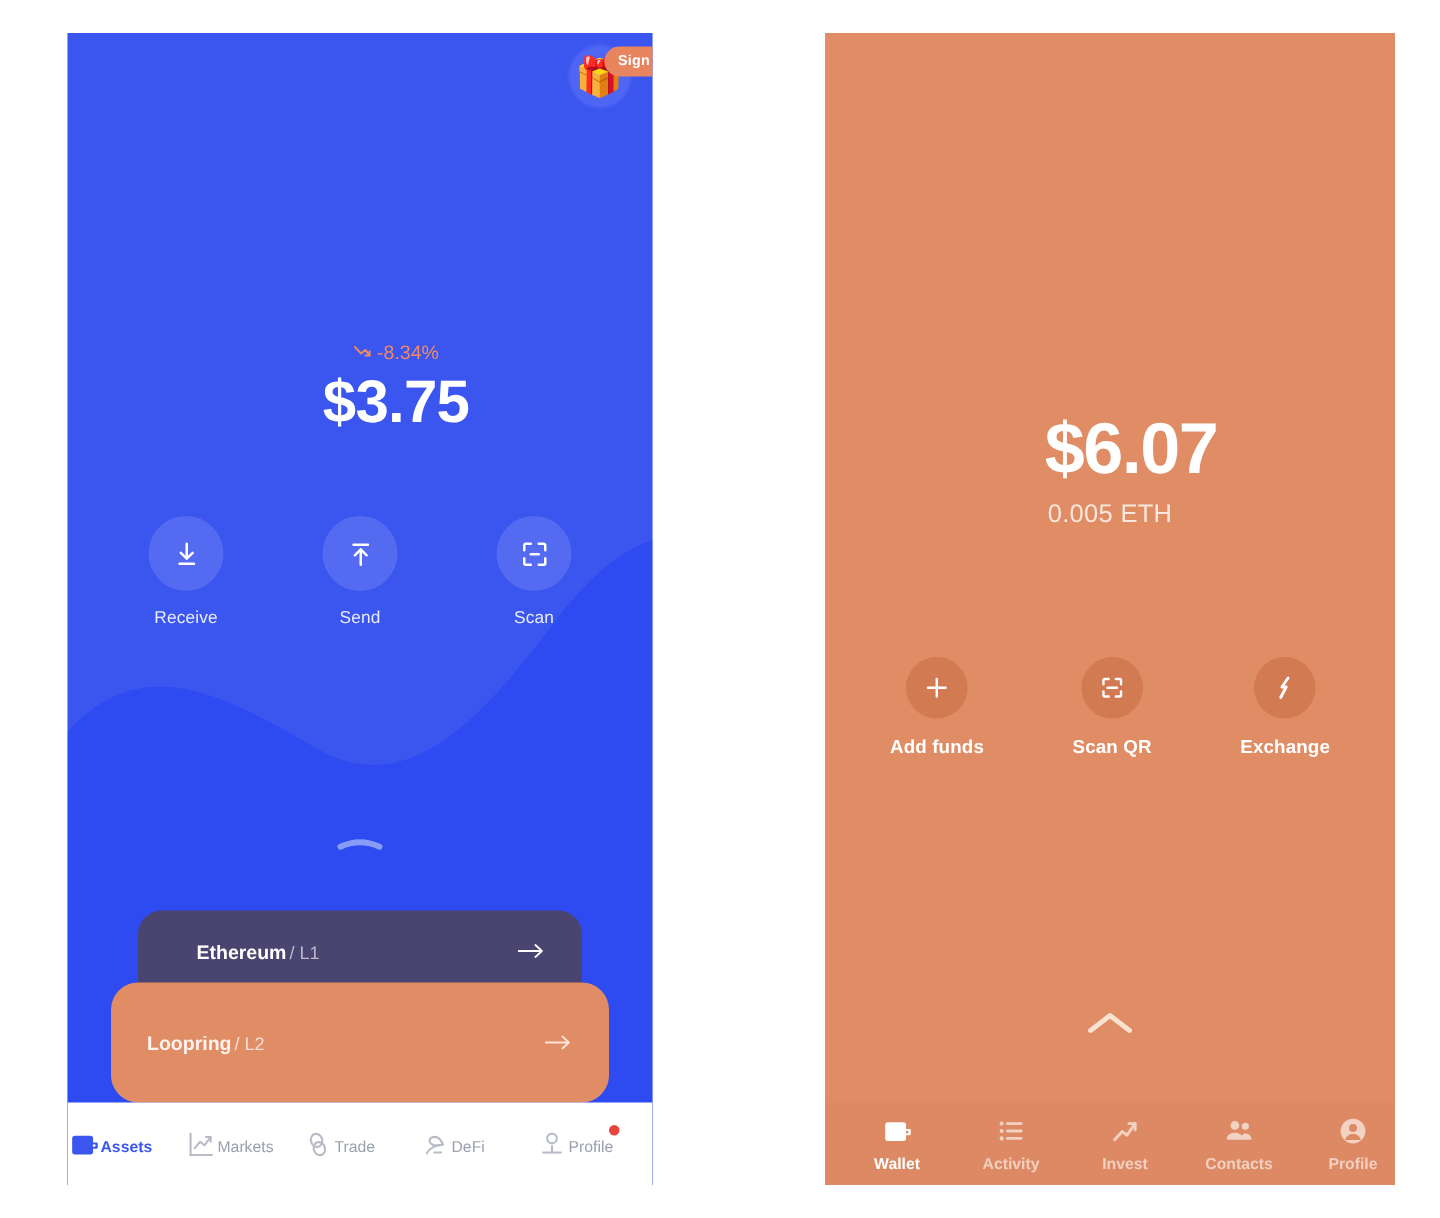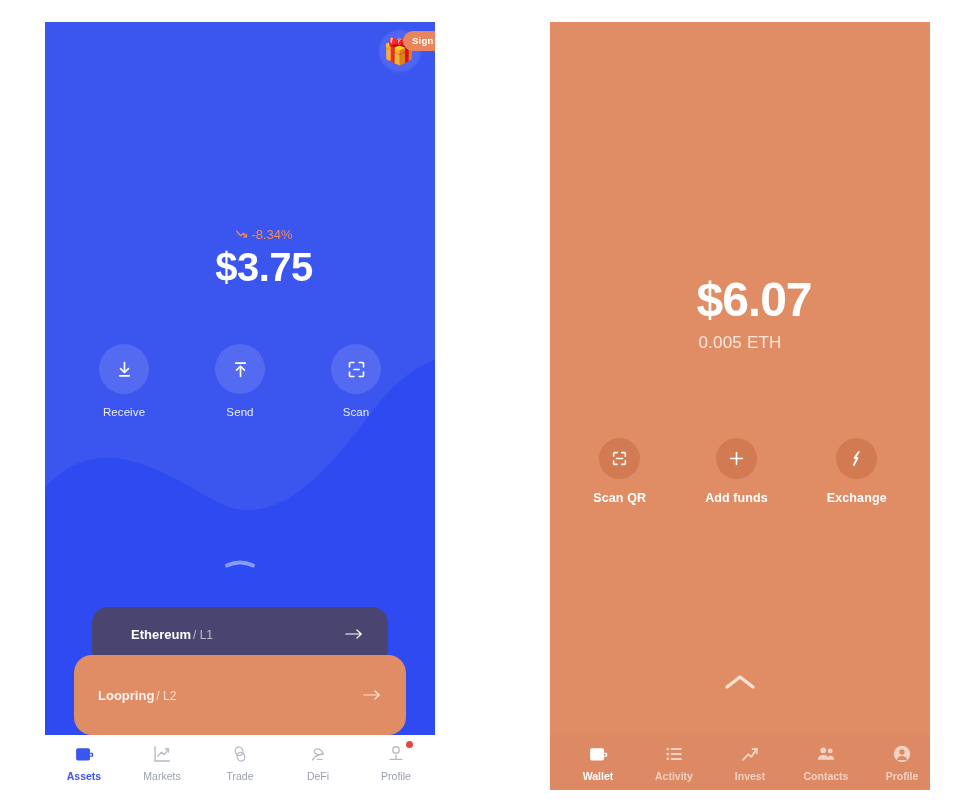--- a/index.html
+++ b/index.html
@@ -141,21 +141,21 @@
   .net-arrow { display: block; width: 20px; height: 14px; }
 
   
   .l-nav {
     position: absolute; left: 0; right: 0; bottom: 0;
     height: 55px; background: #ffffff;
     display: flex; align-items: center;
     z-index: 7;
   }
   .l-nav-item {
-    flex: 1; display: flex; flex-direction: column; align-items: center;
+    flex: 1; display: flex; flex-direction: row; align-items: center;
     position: relative; cursor: pointer;
   }
   .l-nav-ico { width: 22px; height: 22px; display: block; }
   .l-nav-label {
     margin-top: 5px; font-size: 10.5px; color: #9aa0ae; font-weight: 400;
   }
   .l-nav-item.active .l-nav-label { color: #3b55ef; font-weight: 600; }
   .dot-badge {
     position: absolute; top: -2px; right: 22px;
     width: 7px; height: 7px; border-radius: 50%;
@@ -369,37 +369,37 @@
     <div class="r-balance">
       <div class="r-amount">$6.07</div>
       <div class="r-sub">0.005 ETH</div>
     </div>
 
     <div class="r-actions">
 
       <div class="act">
         <span class="r-act-circle">
           <svg width="19" height="19" viewBox="0 0 24 24">
+            <path d="M12 4.6 L12 19.4 M4.6 12 L19.4 12" stroke="#fff" stroke-width="2" stroke-linecap="round"></path>
+          </svg>
+        </span>
+        <span class="r-act-label">Add funds</span>
+      </div>
+
+      <div class="act">
+        <span class="r-act-circle">
+          <svg width="19" height="19" viewBox="0 0 24 24">
             <path d="M4.6 9 L4.6 5.8 A1.2 1.2 0 0 1 5.8 4.6 L9 4.6" stroke="#fff" stroke-width="2" fill="none" stroke-linecap="round"></path>
             <path d="M15 4.6 L18.2 4.6 A1.2 1.2 0 0 1 19.4 5.8 L19.4 9" stroke="#fff" stroke-width="2" fill="none" stroke-linecap="round"></path>
             <path d="M19.4 15 L19.4 18.2 A1.2 1.2 0 0 1 18.2 19.4 L15 19.4" stroke="#fff" stroke-width="2" fill="none" stroke-linecap="round"></path>
             <path d="M9 19.4 L5.8 19.4 A1.2 1.2 0 0 1 4.6 18.2 L4.6 15" stroke="#fff" stroke-width="2" fill="none" stroke-linecap="round"></path>
             <path d="M8 12 L16 12" stroke="#fff" stroke-width="2" stroke-linecap="round"></path>
           </svg>
         </span>
         <span class="r-act-label">Scan QR</span>
-      </div>
-
-      <div class="act">
-        <span class="r-act-circle">
-          <svg width="19" height="19" viewBox="0 0 24 24">
-            <path d="M12 4.6 L12 19.4 M4.6 12 L19.4 12" stroke="#fff" stroke-width="2" stroke-linecap="round"></path>
-          </svg>
-        </span>
-        <span class="r-act-label">Add funds</span>
       </div>
 
       <div class="act">
         <span class="r-act-circle">
           <svg width="19" height="19" viewBox="0 0 24 24">
             <path d="M14.8 3.8 L9.6 11.4 L13.2 11.4 L8.6 20.2" stroke="#fff" stroke-width="2.4" fill="none" stroke-linecap="round" stroke-linejoin="round"></path>
           </svg>
         </span>
         <span class="r-act-label">Exchange</span>
       </div>

